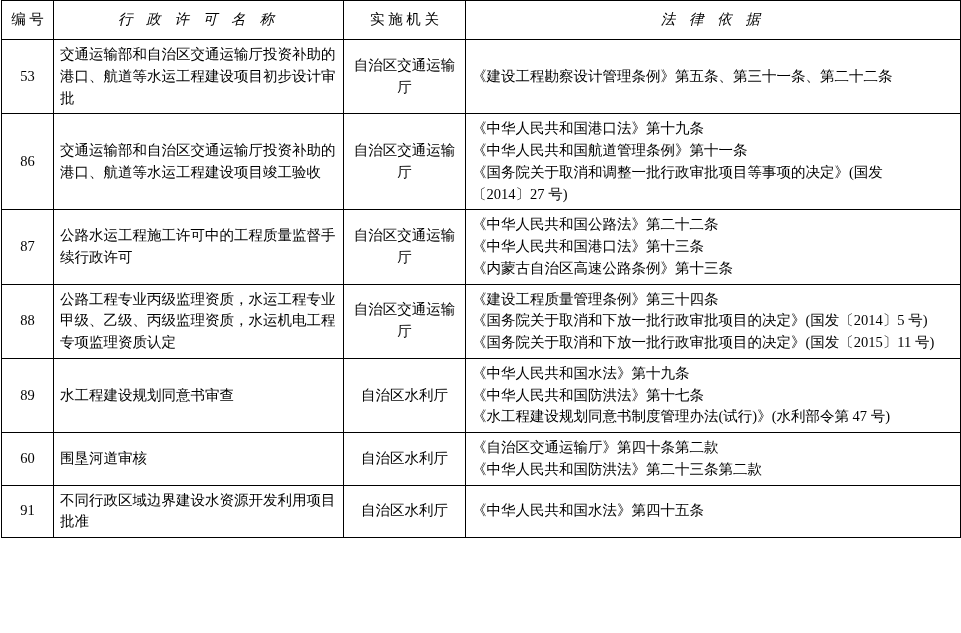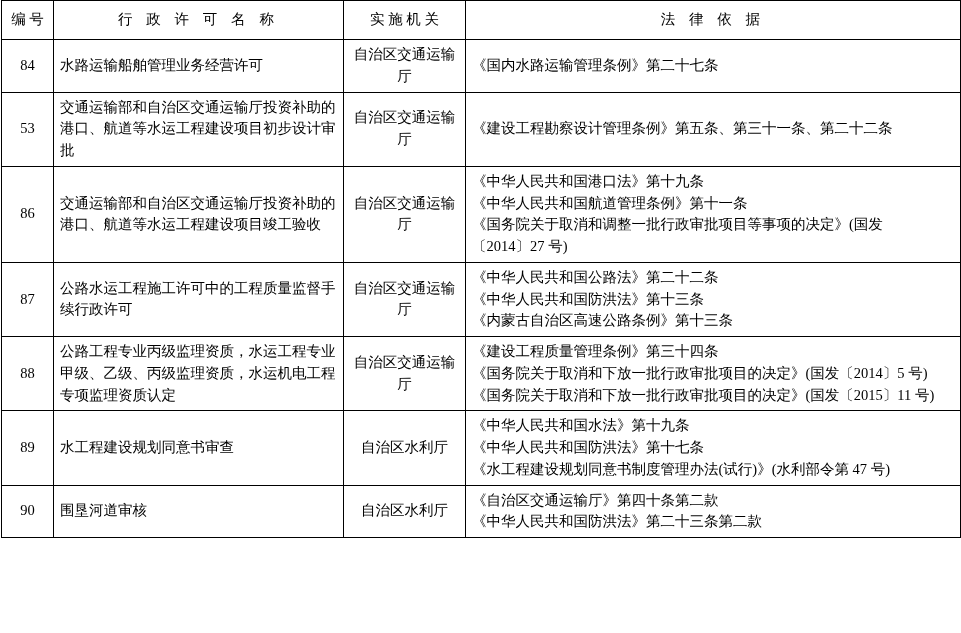--- a/index.html
+++ b/index.html
@@ -39,20 +39,21 @@
   col.c-law  { width: 495px; }
 
   thead td {
     text-align: center;
     height: 30px;
     padding: 3px 4px;
   }
   .hdr-spaced {
     letter-spacing: 0.35em;
     padding-left: 0.35em;
+    font-style: italic;
   }
   td.num {
     text-align: center;
   }
   td.name {
     text-align: left;
     line-height: 1.6;
   }
   td.org {
     text-align: center;
@@ -89,30 +90,20 @@
     <thead>
       <tr>
         <td>编  号</td>
         <td class="hdr-spaced">行 政 许 可 名 称</td>
         <td>实 施 机 关</td>
         <td class="hdr-spaced">法  律  依  据</td>
       </tr>
     </thead>
     <tbody id="table-body">
         <tr>
-          <td class="num">84</td>
-          <td class="name">
-            <span class="name-txt">水路运输船舶管理业务经营许可</span>
-          </td>
-          <td class="org">自治区交通运输厅</td>
-          <td class="law">
-            <span class="law-line">《国内水路运输管理条例》第二十七条</span>
-          </td>
-        </tr>
-        <tr>
           <td class="num">53</td>
           <td class="name">
             <span class="name-txt">交通运输部和自治区交通运输厅投资补助的港口、航道等水运工程建设项目初步设计审批</span>
           </td>
           <td class="org">自治区交通运输厅</td>
           <td class="law">
             <span class="law-line">《建设工程勘察设计管理条例》第五条、第三十一条、第二十二条</span>
           </td>
         </tr>
         <tr>
@@ -129,21 +120,21 @@
           </td>
         </tr>
         <tr>
           <td class="num">87</td>
           <td class="name">
             <span class="name-txt">公路水运工程施工许可中的工程质量监督手续行政许可</span>
           </td>
           <td class="org">自治区交通运输厅</td>
           <td class="law">
             <span class="law-line">《中华人民共和国公路法》第二十二条</span>
-            <span class="law-line">《中华人民共和国防洪法》第十三条</span>
+            <span class="law-line">《中华人民共和国港口法》第十三条</span>
             <span class="law-line">《内蒙古自治区高速公路条例》第十三条</span>
           </td>
         </tr>
         <tr>
           <td class="num">88</td>
           <td class="name">
             <span class="name-txt">公路工程专业丙级监理资质，水运工程专业甲级、乙级、丙级监理资质，水运机电工程专项监理资质认定</span>
           </td>
           <td class="org">自治区交通运输厅</td>
           <td class="law">
@@ -158,25 +149,35 @@
             <span class="name-txt">水工程建设规划同意书审查</span>
           </td>
           <td class="org">自治区水利厅</td>
           <td class="law">
             <span class="law-line">《中华人民共和国水法》第十九条</span>
             <span class="law-line">《中华人民共和国防洪法》第十七条</span>
             <span class="law-line">《水工程建设规划同意书制度管理办法(试行)》(水利部令第 47 号)</span>
           </td>
         </tr>
         <tr>
-          <td class="num">90</td>
+          <td class="num">60</td>
           <td class="name">
             <span class="name-txt">围垦河道审核</span>
           </td>
           <td class="org">自治区水利厅</td>
           <td class="law">
             <span class="law-line">《自治区交通运输厅》第四十条第二款</span>
             <span class="law-line">《中华人民共和国防洪法》第二十三条第二款</span>
           </td>
         </tr>
+        <tr>
+          <td class="num">91</td>
+          <td class="name">
+            <span class="name-txt">不同行政区域边界建设水资源开发利用项目批准</span>
+          </td>
+          <td class="org">自治区水利厅</td>
+          <td class="law">
+            <span class="law-line">《中华人民共和国水法》第四十五条</span>
+          </td>
+        </tr>
       </tbody>
   </table>
 </div>
 
 </body></html>

